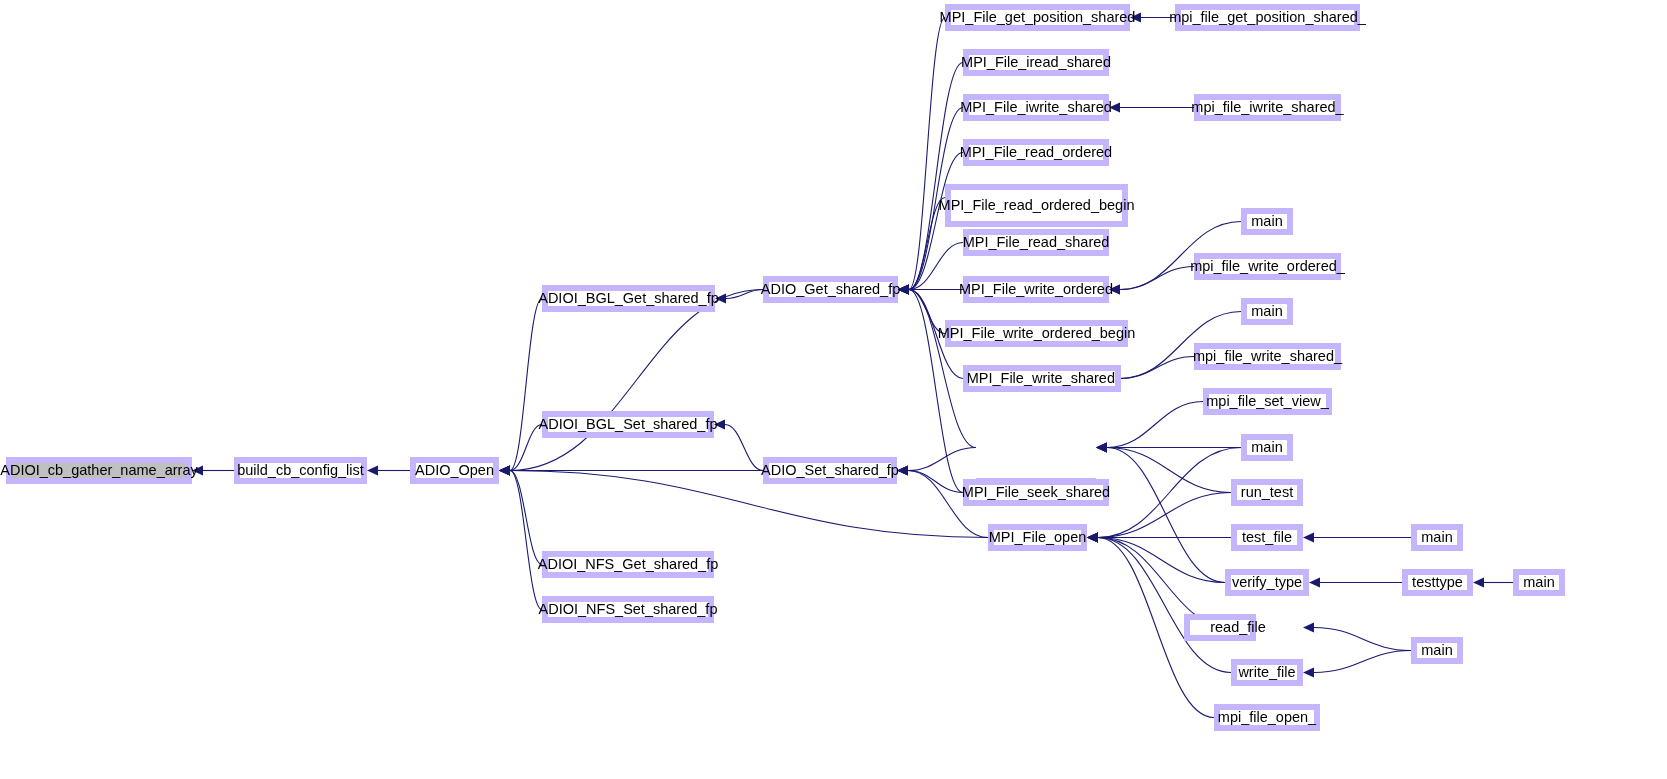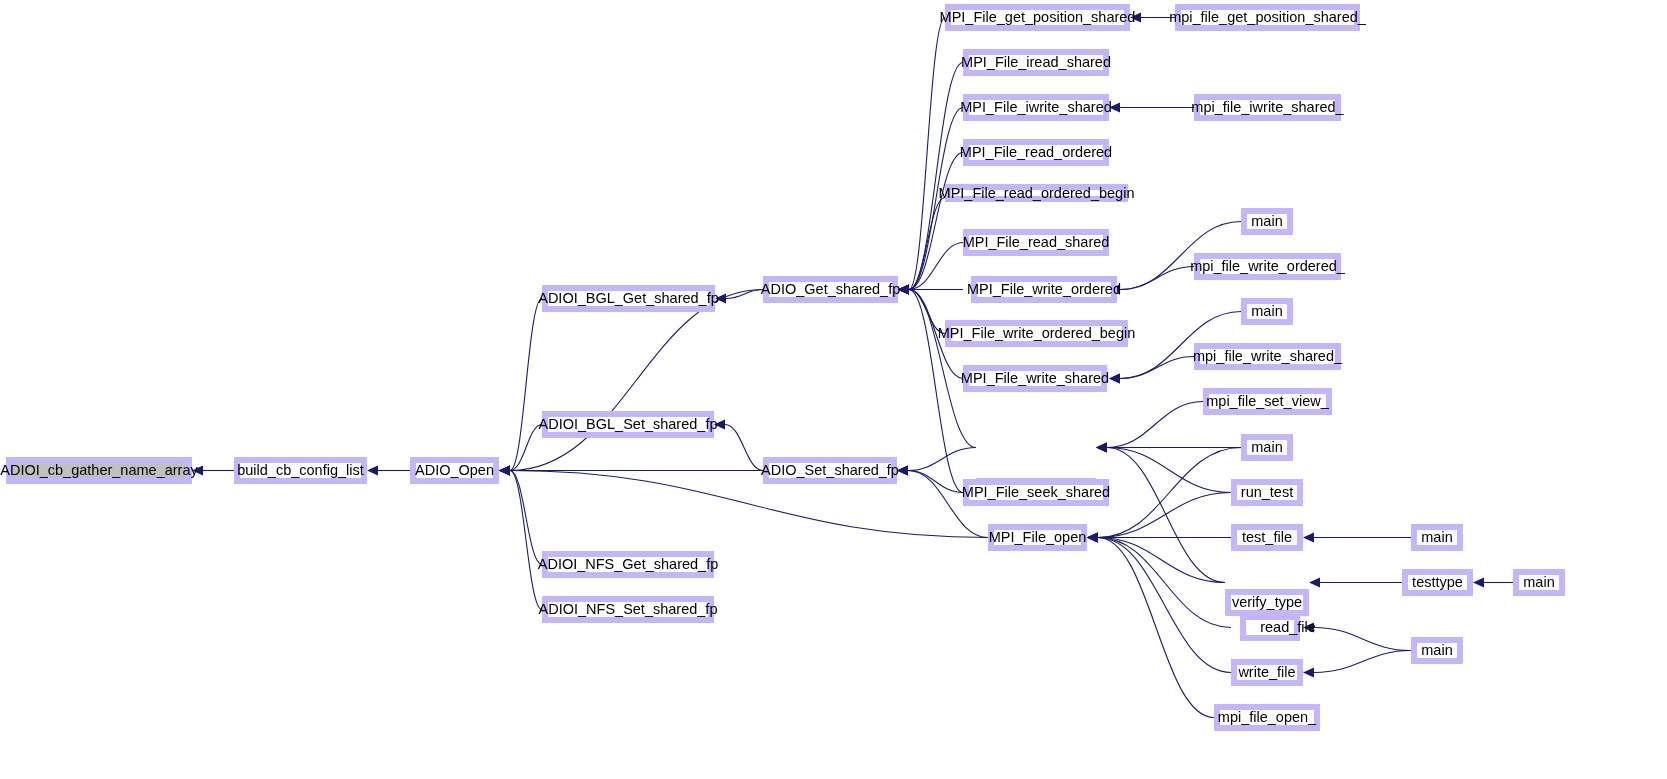--- a/index.html
+++ b/index.html
@@ -157,33 +157,33 @@
       </div>
       <div class="node" style="left: 963px; top: 49px; width: 146px; height: 27px;">
         <span>MPI_File_iread_shared</span>
       </div>
       <div class="node" style="left: 963px; top: 94px; width: 146px; height: 27px;">
         <span>MPI_File_iwrite_shared</span>
       </div>
       <div class="node" style="left: 963px; top: 139px; width: 146px; height: 27px;">
         <span>MPI_File_read_ordered</span>
       </div>
-      <div class="node" style="left: 945px; top: 184px; width: 183px; height: 18px;">
+      <div class="node" style="left: 945px; top: 184px; width: 183px; height: 43px;">
         <span>MPI_File_read_ordered_begin</span>
       </div>
       <div class="node" style="left: 963px; top: 229px; width: 146px; height: 27px;">
         <span>MPI_File_read_shared</span>
       </div>
-      <div class="node" style="left: 963px; top: 276px; width: 146px; height: 27px; margin-left: 8px;">
+      <div class="node" style="left: 963px; top: 276px; width: 146px; height: 27px;">
         <span>MPI_File_write_ordered</span>
       </div>
       <div class="node" style="left: 945px; top: 320px; width: 183px; height: 27px;">
         <span>MPI_File_write_ordered_begin</span>
       </div>
-      <div class="node" style="left: 963px; top: 365px; width: 144px; height: 27px;">
+      <div class="node" style="left: 963px; top: 365px; width: 158px; height: 27px; justify-content: flex-end;">
         <span>MPI_File_write_shared</span>
       </div>
       <div class="node" style="left: 976px; top: 434px; width: 120px; height: 27px; margin-top: 44px;">
         <span>MPI_File_set_view</span>
       </div>
       <div class="node" style="left: 963px; top: 479px; width: 146px; height: 27px;">
         <span>MPI_File_seek_shared</span>
       </div>
       <div class="node" style="left: 988px; top: 524px; width: 99px; height: 27px;">
         <span>MPI_File_open</span>
@@ -211,24 +211,24 @@
       </div>
       <div class="node" style="left: 1241px; top: 434px; width: 52px; height: 27px;">
         <span>main</span>
       </div>
       <div class="node" style="left: 1231px; top: 479px; width: 72px; height: 27px;">
         <span>run_test</span>
       </div>
       <div class="node" style="left: 1231px; top: 524px; width: 72px; height: 27px;">
         <span>test_file</span>
       </div>
-      <div class="node" style="left: 1225px; top: 569px; width: 84px; height: 27px; margin-top: 20px;">
+      <div class="node" style="left: 1225px; top: 569px; width: 84px; height: 27px;">
         <span>verify_type</span>
       </div>
-      <div class="node" style="left: 1240px; top: 614px; width: 60px; height: 27px; padding-left: 36px;">
+      <div class="node" style="left: 1184px; top: 614px; width: 72px; height: 27px; padding-left: 36px;">
         <span>read_file</span>
       </div>
       <div class="node" style="left: 1231px; top: 659px; width: 72px; height: 27px;">
         <span>write_file</span>
       </div>
       <div class="node" style="left: 1214px; top: 704px; width: 106px; height: 27px;">
         <span>mpi_file_open_</span>
       </div>
       <div class="node" style="left: 1411px; top: 524px; width: 52px; height: 27px;">
         <span>main</span>

